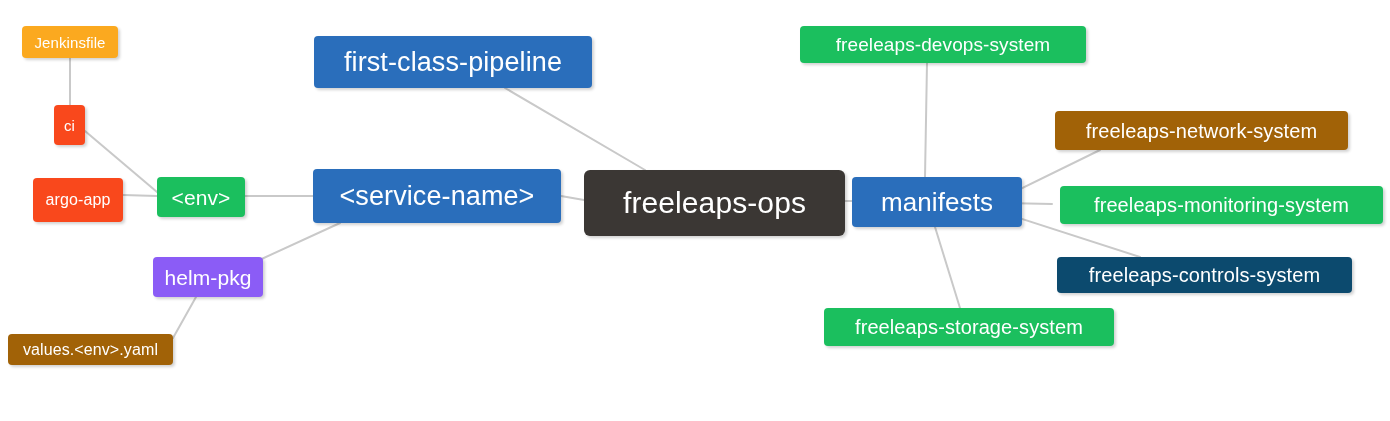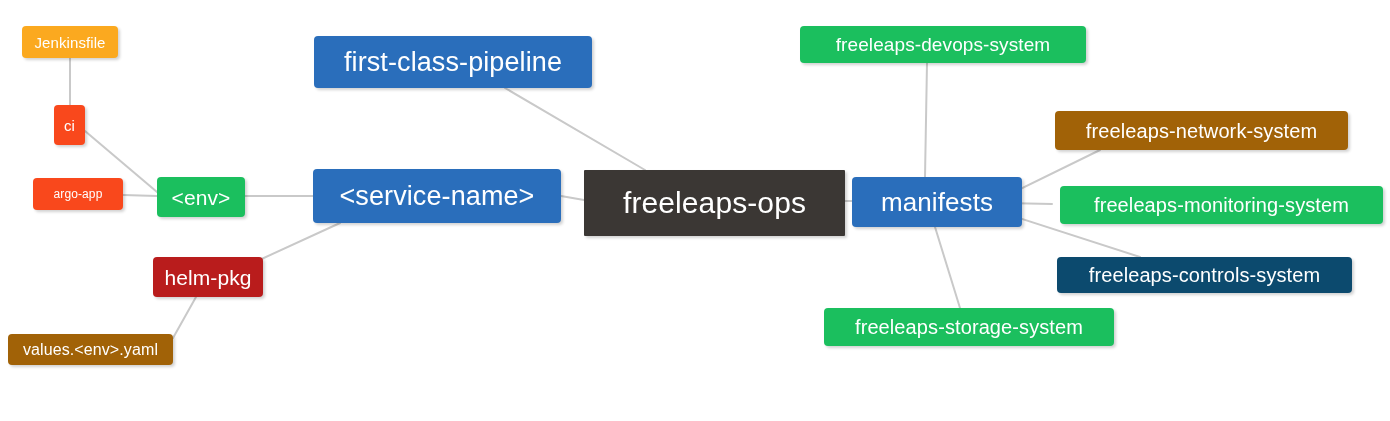--- a/index.html
+++ b/index.html
@@ -33,21 +33,21 @@
     align-items: center;
     justify-content: center;
     color: #ffffff;
     border-radius: 4px;
     white-space: nowrap;
     box-shadow: 2px 2px 3px rgba(0,0,0,0.18);
     line-height: 1;
     letter-spacing: 0.1px;
   }
   .node.root {
-    border-radius: 1px;
+    border-radius: 6px;
   }
 </style>
 </head>
 <body>
 
 <div id="mindmap">
   <svg id="edge-layer" viewBox="0 0 1390 421" width="1390" height="421" xmlns="http://www.w3.org/2000/svg">
       <line x1="70" y1="58" x2="70" y2="105" stroke="#c9c9c9" stroke-width="2" stroke-linecap="round"></line>
       <line x1="85" y1="131" x2="157" y2="192" stroke="#c9c9c9" stroke-width="2" stroke-linecap="round"></line>
       <line x1="123" y1="195" x2="157" y2="196" stroke="#c9c9c9" stroke-width="2" stroke-linecap="round"></line>
@@ -62,24 +62,24 @@
       <line x1="1010" y1="203" x2="1052" y2="204" stroke="#c9c9c9" stroke-width="2" stroke-linecap="round"></line>
       <line x1="1010" y1="215" x2="1140" y2="257" stroke="#c9c9c9" stroke-width="2" stroke-linecap="round"></line>
       <line x1="935" y1="227" x2="960" y2="308" stroke="#c9c9c9" stroke-width="2" stroke-linecap="round"></line>
     </svg>
   <div id="node-layer">
       <div class="node root" style="left: 584px; top: 170px; width: 261px; height: 66px; background: rgb(59, 55, 52); font-size: 30px;">freeleaps-ops</div>
       <div class="node" style="left: 314px; top: 36px; width: 278px; height: 52px; background: rgb(42, 110, 187); font-size: 27px;">first-class-pipeline</div>
       <div class="node" style="left: 313px; top: 169px; width: 248px; height: 54px; background: rgb(42, 110, 187); font-size: 27px;">&lt;service-name&gt;</div>
       <div class="node" style="left: 852px; top: 177px; width: 170px; height: 50px; background: rgb(42, 110, 187); font-size: 26px;">manifests</div>
       <div class="node" style="left: 157px; top: 177px; width: 88px; height: 40px; background: rgb(27, 191, 94); font-size: 21px;">&lt;env&gt;</div>
-      <div class="node" style="left: 153px; top: 257px; width: 110px; height: 40px; background: #b91c1c; font-size: 21px;">helm-pkg</div>
+      <div class="node" style="left: 153px; top: 257px; width: 110px; height: 40px; background: #8b5cf6; font-size: 21px;">helm-pkg</div>
       <div class="node" style="left: 800px; top: 26px; width: 286px; height: 37px; background: rgb(27, 191, 94); font-size: 19px;">freeleaps-devops-system</div>
       <div class="node" style="left: 1055px; top: 111px; width: 293px; height: 39px; background: #a16207; font-size: 20px;">freeleaps-network-system</div>
       <div class="node" style="left: 1052px; top: 186px; width: 323px; height: 38px; background: rgb(27, 191, 94); font-size: 20px; margin-left: 8px;">freeleaps-monitoring-system</div>
       <div class="node" style="left: 1057px; top: 257px; width: 295px; height: 36px; background: #0c4a6e; font-size: 20px;">freeleaps-controls-system</div>
       <div class="node" style="left: 824px; top: 308px; width: 290px; height: 38px; background: rgb(27, 191, 94); font-size: 20px;">freeleaps-storage-system</div>
       <div class="node" style="left: 22px; top: 26px; width: 96px; height: 32px; background: rgb(251, 169, 31); font-size: 15px;">Jenkinsfile</div>
       <div class="node" style="left: 54px; top: 105px; width: 31px; height: 40px; background: rgb(249, 72, 28); font-size: 15px;">ci</div>
-      <div class="node" style="left: 33px; top: 178px; width: 90px; height: 32px; background: rgb(249, 72, 28); font-size: 12px;">argo-app</div>
+      <div class="node" style="left: 33px; top: 178px; width: 90px; height: 44px; background: rgb(249, 72, 28); font-size: 16px;">argo-app</div>
       <div class="node" style="left: 8px; top: 334px; width: 165px; height: 31px; background: #a16207; font-size: 16px;">values.&lt;env&gt;.yaml</div>
     </div>
 </div>
 
 </body></html>

